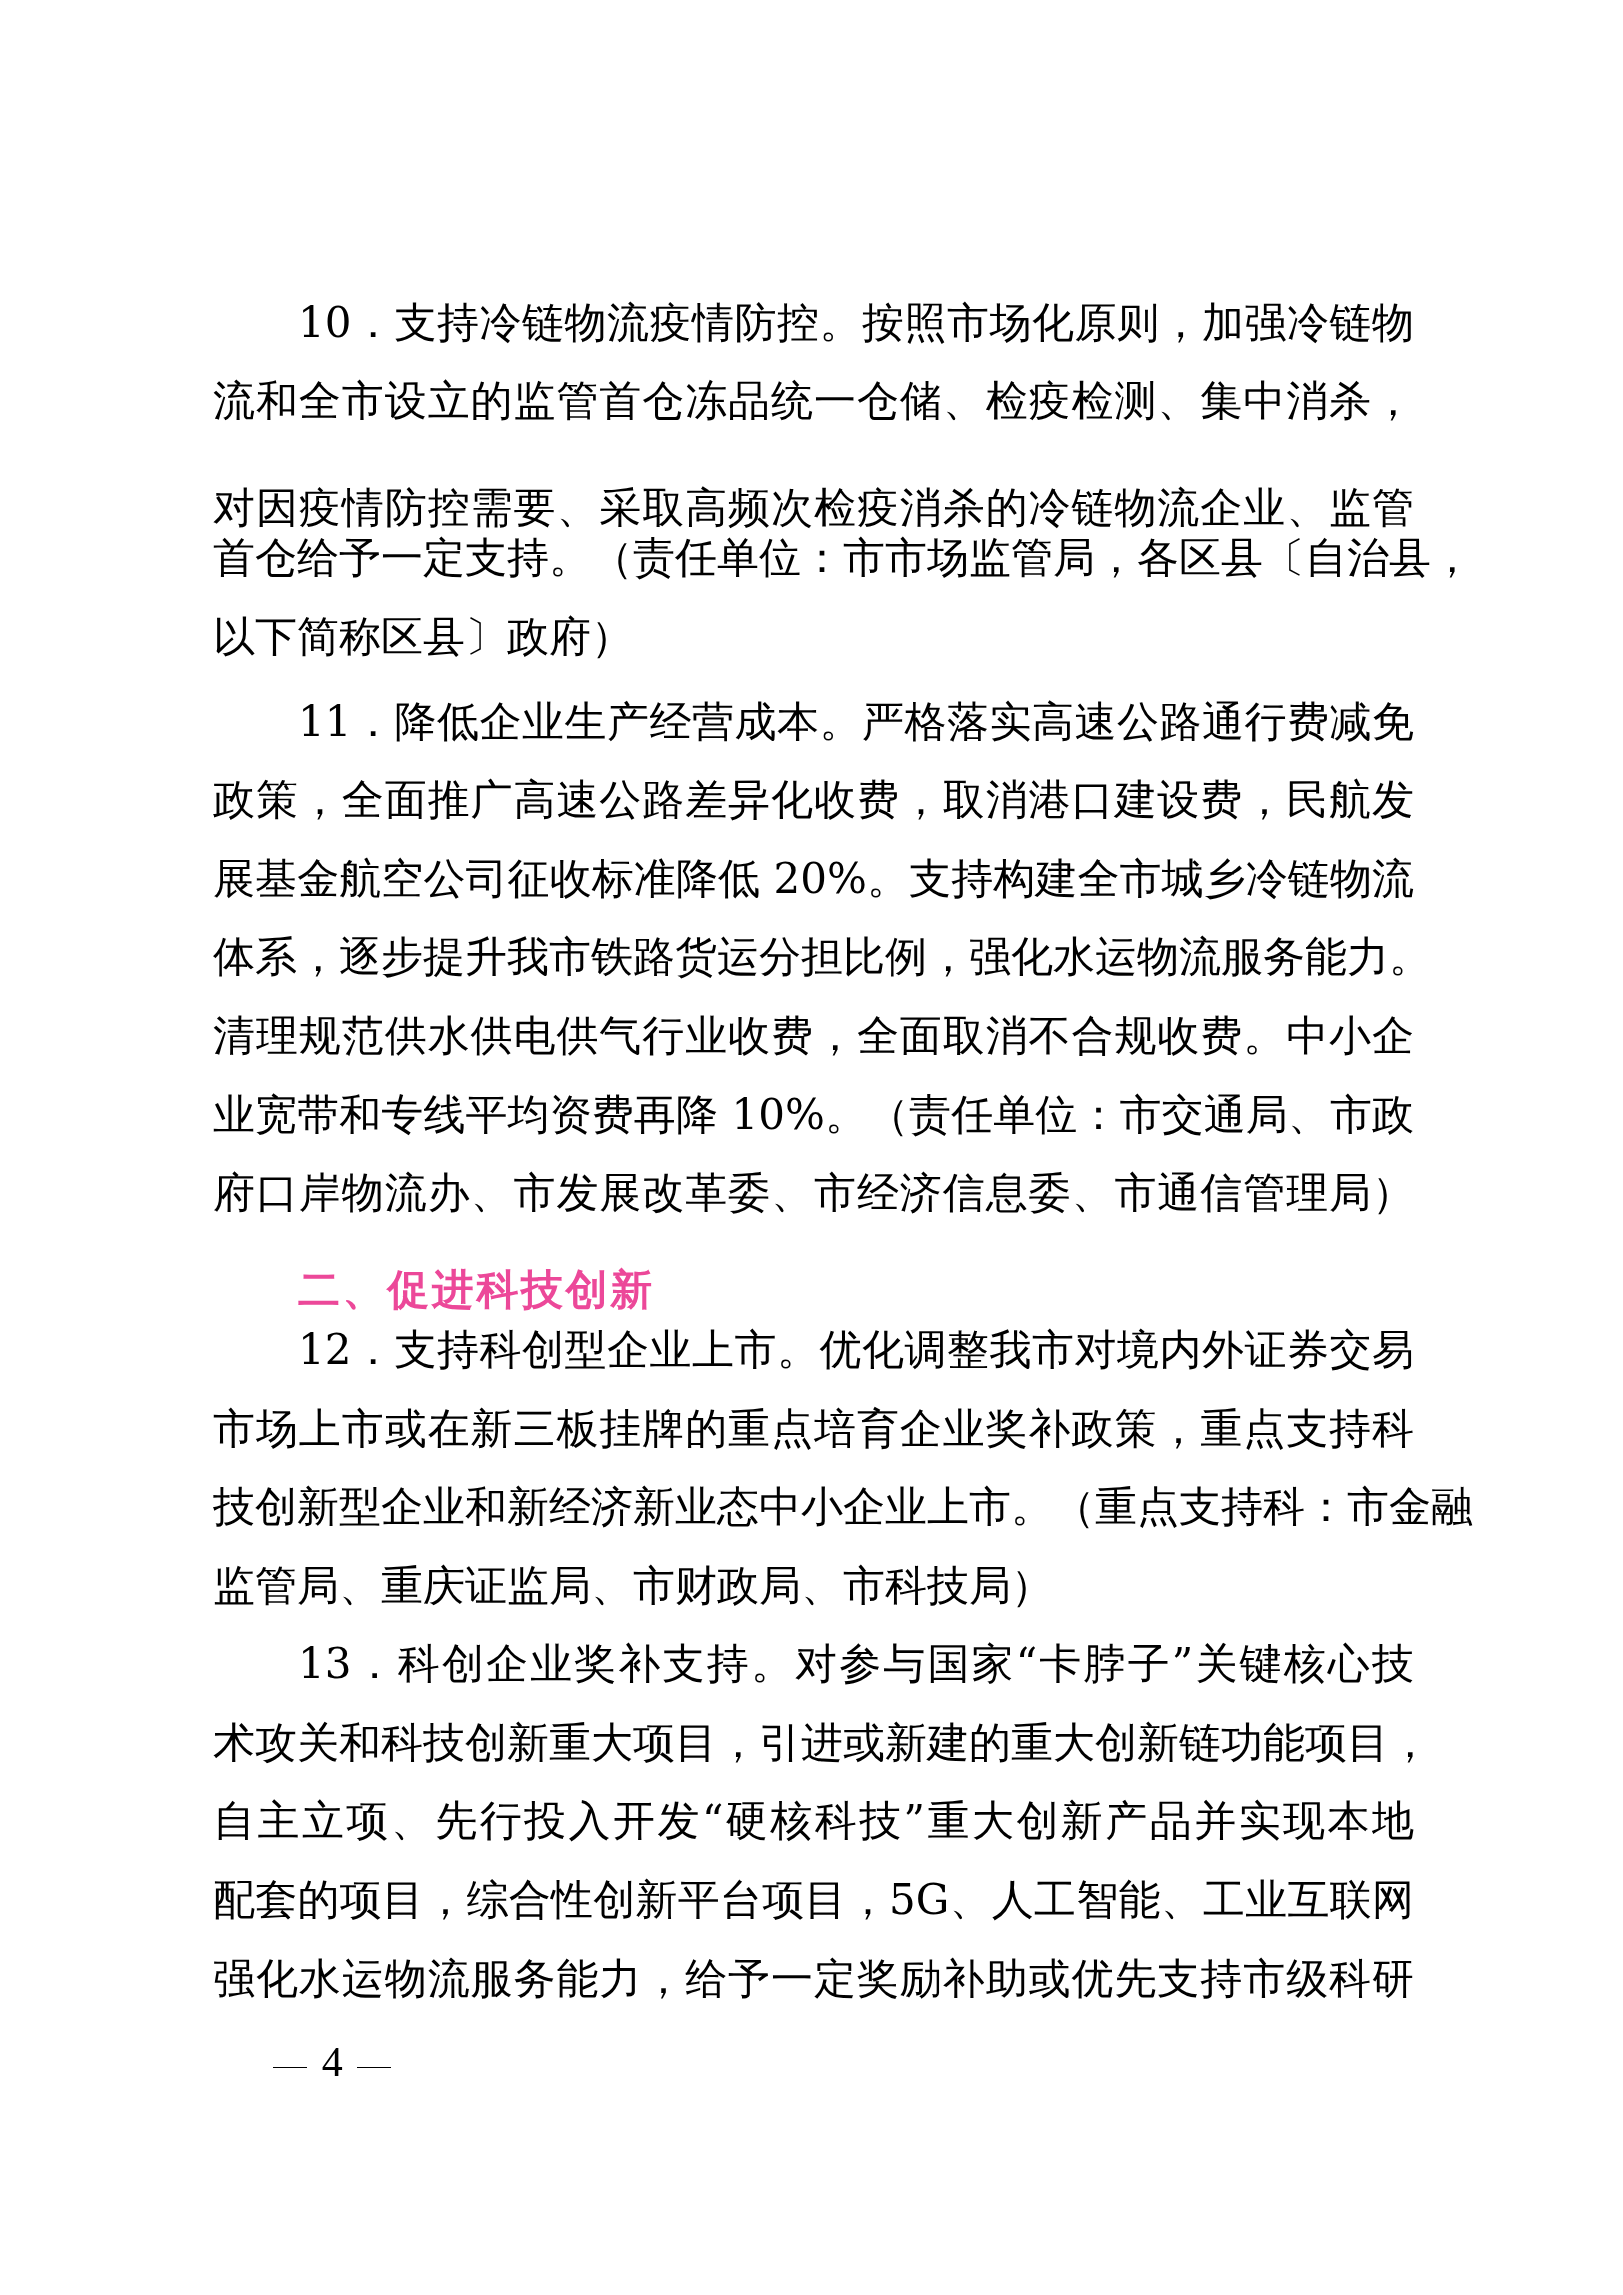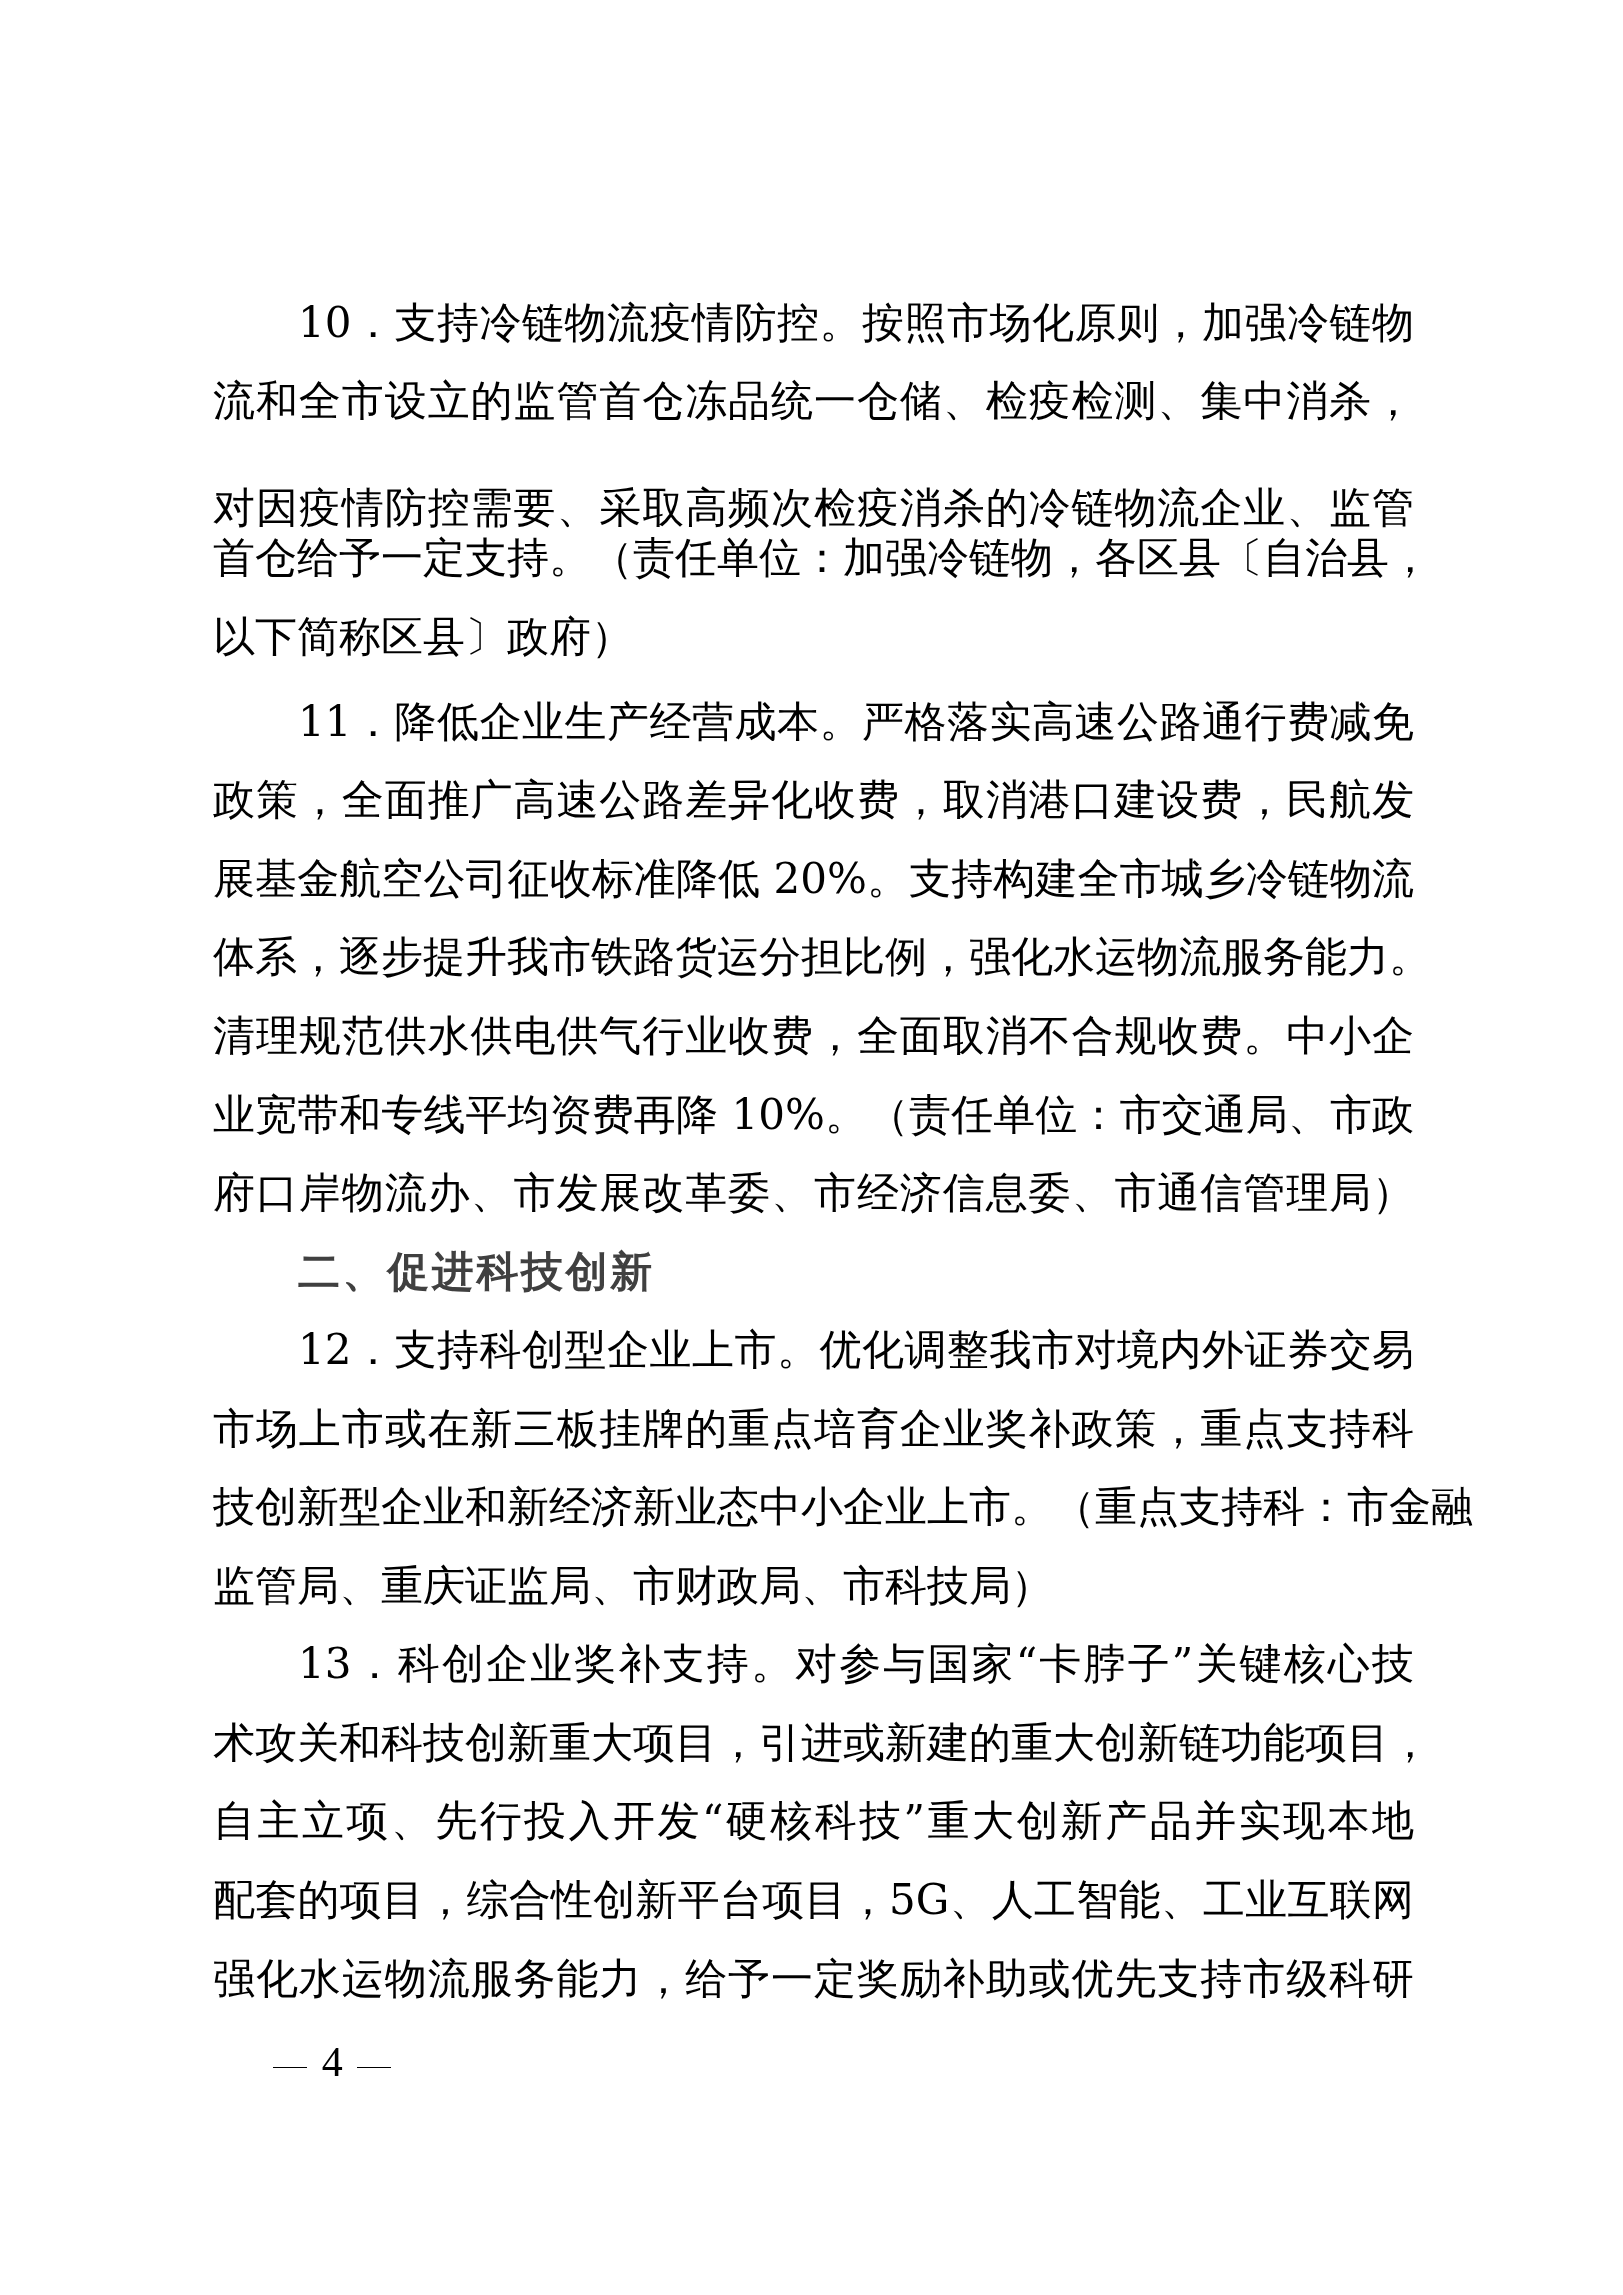--- a/index.html
+++ b/index.html
@@ -22,23 +22,24 @@
   .line.last { text-align-last: left; text-align: center; }
   .line.indent { left: 298px; width: 1116px; }
   .heading {
     position: absolute;
     left: 298px;
     height: 55px;
     line-height: 55px;
     font-family: "DejaVu Sans", "Liberation Sans", sans-serif;
     font-weight: bold;
     font-size: 42px;
-    color: #404040;
+    color: #ec4899;
     white-space: nowrap;
     letter-spacing: 2.6px;
+    margin-top: 18px;
   }
   .footer {
     position: absolute;
     left: 259px;
     top: 2039px;
     height: 46px;
     line-height: 46px;
     font-family: "Liberation Serif", "DejaVu Serif", serif;
     font-size: 42px;
     color: #000000;
@@ -48,21 +49,21 @@
 </style>
 </head>
 <body>
 
 <div class="page">
 
   <div>
     <div class="line indent" style="top:295px">10．支持冷链物流疫情防控。按照市场化原则，加强冷链物</div>
     <div class="line" style="top:373px">流和全市设立的监管首仓冻品统一仓储、检疫检测、集中消杀，</div>
     <div class="line" style="top:480px">对因疫情防控需要、采取高频次检疫消杀的冷链物流企业、监管</div>
-    <div class="line" style="top:530px">首仓给予一定支持。（责任单位：加强冷链物，各区县〔自治县，</div>
+    <div class="line" style="top:530px">首仓给予一定支持。（责任单位：市市场监管局，各区县〔自治县，</div>
     <div class="line last" style="top:609px">以下简称区县〕政府）</div>
   </div>
 
   <div>
     <div class="line indent" style="top:694px">11．降低企业生产经营成本。严格落实高速公路通行费减免</div>
     <div class="line" style="top:772px">政策，全面推广高速公路差异化收费，取消港口建设费，民航发</div>
     <div class="line" style="top:851px">展基金航空公司征收标准降低 20%。支持构建全市城乡冷链物流</div>
     <div class="line" style="top:929px">体系，逐步提升我市铁路货运分担比例，强化水运物流服务能力。</div>
     <div class="line" style="top:1008px">清理规范供水供电供气行业收费，全面取消不合规收费。中小企</div>
     <div class="line" style="top:1087px">业宽带和专线平均资费再降 10%。（责任单位：市交通局、市政</div>

